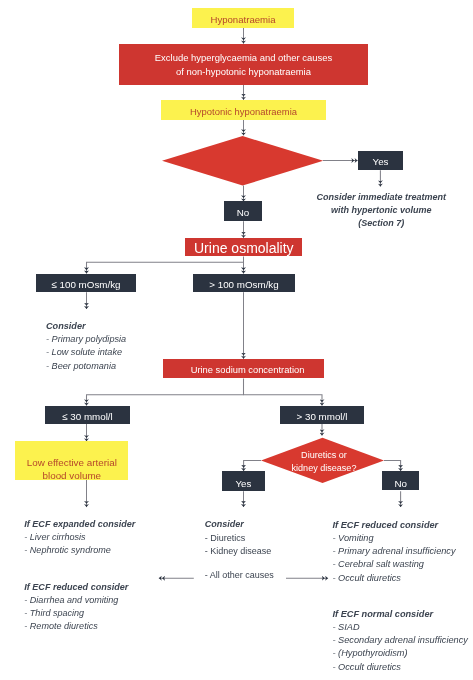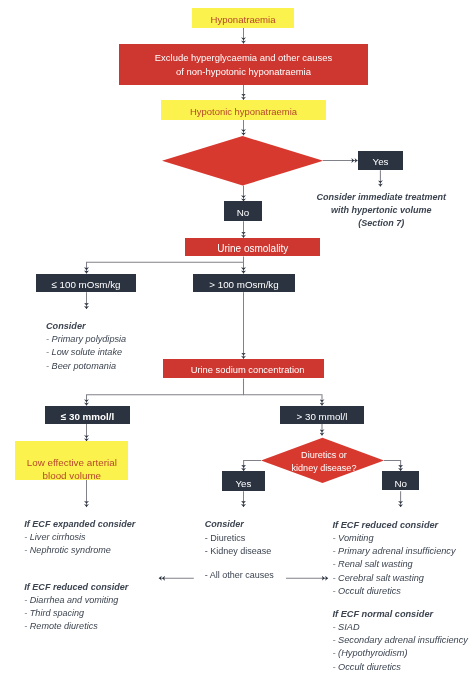--- a/index.html
+++ b/index.html
@@ -83,37 +83,37 @@
   </div>
 
   <div class="node navy" style="left:358px;top:151px;width:45px;height:19px;font-size:9.8px;">
     <span>Yes</span>
   </div>
 
   <div class="node navy" style="left:224px;top:201px;width:38px;height:20px;font-size:9.8px;">
     <span>No</span>
   </div>
 
-  <div class="node red" style="left:185.3px;top:238.3px;width:135px;height:17.8px;font-size:10px;">
+  <div class="node red" style="left:185.3px;top:238.3px;width:117px;height:17.8px;font-size:14px;">
     <span>Urine osmolality</span>
   </div>
 
   <div class="node navy" style="left:36px;top:274px;width:100px;height:18px;font-size:9.8px;">
     <span>≤ 100 mOsm/kg</span>
   </div>
 
   <div class="node navy" style="left:193px;top:274px;width:102px;height:18px;font-size:9.8px;">
     <span>&gt; 100 mOsm/kg</span>
   </div>
 
   <div class="node red" style="left:163.4px;top:359.3px;width:160.3px;height:19.1px;font-size:9.35px;padding-left:8px;">
     <span>Urine sodium concentration</span>
   </div>
 
-  <div class="node navy" style="left:45px;top:406px;width:85px;height:18px;font-size:9.8px;font-weight:bold;">
+  <div class="node navy" style="left:45px;top:406px;width:85px;height:18px;font-size:9.8px;">
     <span>≤ 30 mmol/l</span>
   </div>
 
   <div class="node navy" style="left:280px;top:406px;width:84px;height:18px;font-size:9.8px;">
     <span>&gt; 30 mmol/l</span>
   </div>
 
   <div class="node yellow two" style="left:15.3px;top:441.3px;width:113px;height:38.3px;font-size:9.85px;padding-top:18px;">
     <span>
         <span>Low effective arterial</span>
@@ -165,21 +165,20 @@
     <div class="hd">Consider</div>
     <div class="up">- Diuretics</div>
     <div class="up">- Kidney disease</div>
     <div class="up" style="margin-top:9.8px">- All other causes</div>
   </div>
 
   <div class="txtblock" style="left:332.5px;top:518.7px;font-size:9.2px;line-height:13.22px;">
     <div class="hd">If ECF reduced consider</div>
     <div class="it">- Vomiting</div>
     <div class="it">- Primary adrenal insufficiency</div>
-    <div class="it">- Renal salt wasting</div>
     <div class="it">- Cerebral salt wasting</div>
     <div class="it">- Occult diuretics</div>
   </div>
 
   <div class="txtblock" style="left:332.5px;top:607.7px;font-size:9.2px;line-height:13.22px;">
     <div class="hd">If ECF normal consider</div>
     <div class="it">- SIAD</div>
     <div class="it">- Secondary adrenal insufficiency</div>
     <div class="it">- (Hypothyroidism)</div>
     <div class="it">- Occult diuretics</div>

